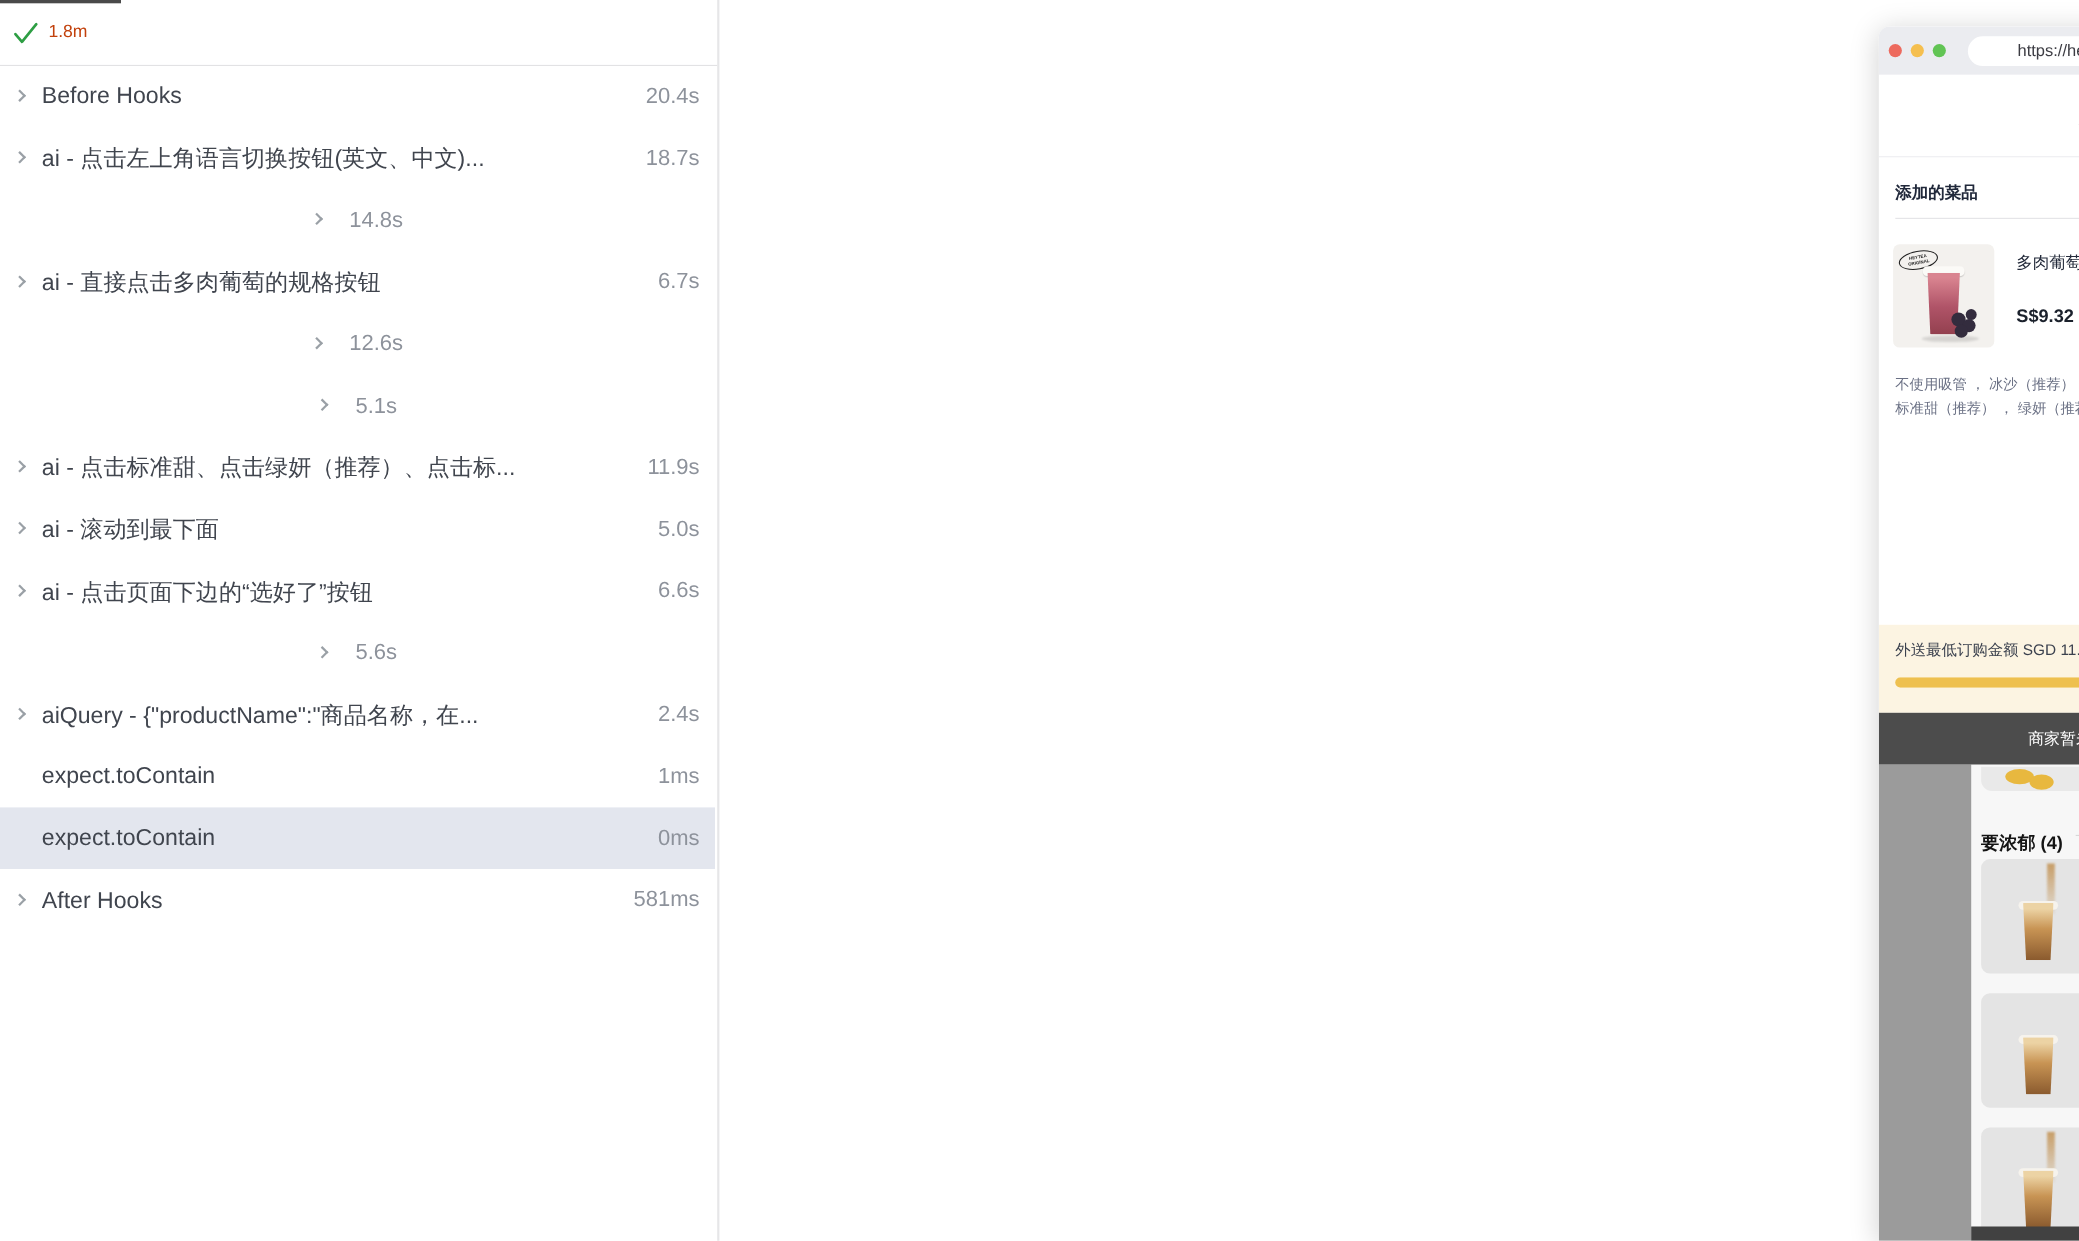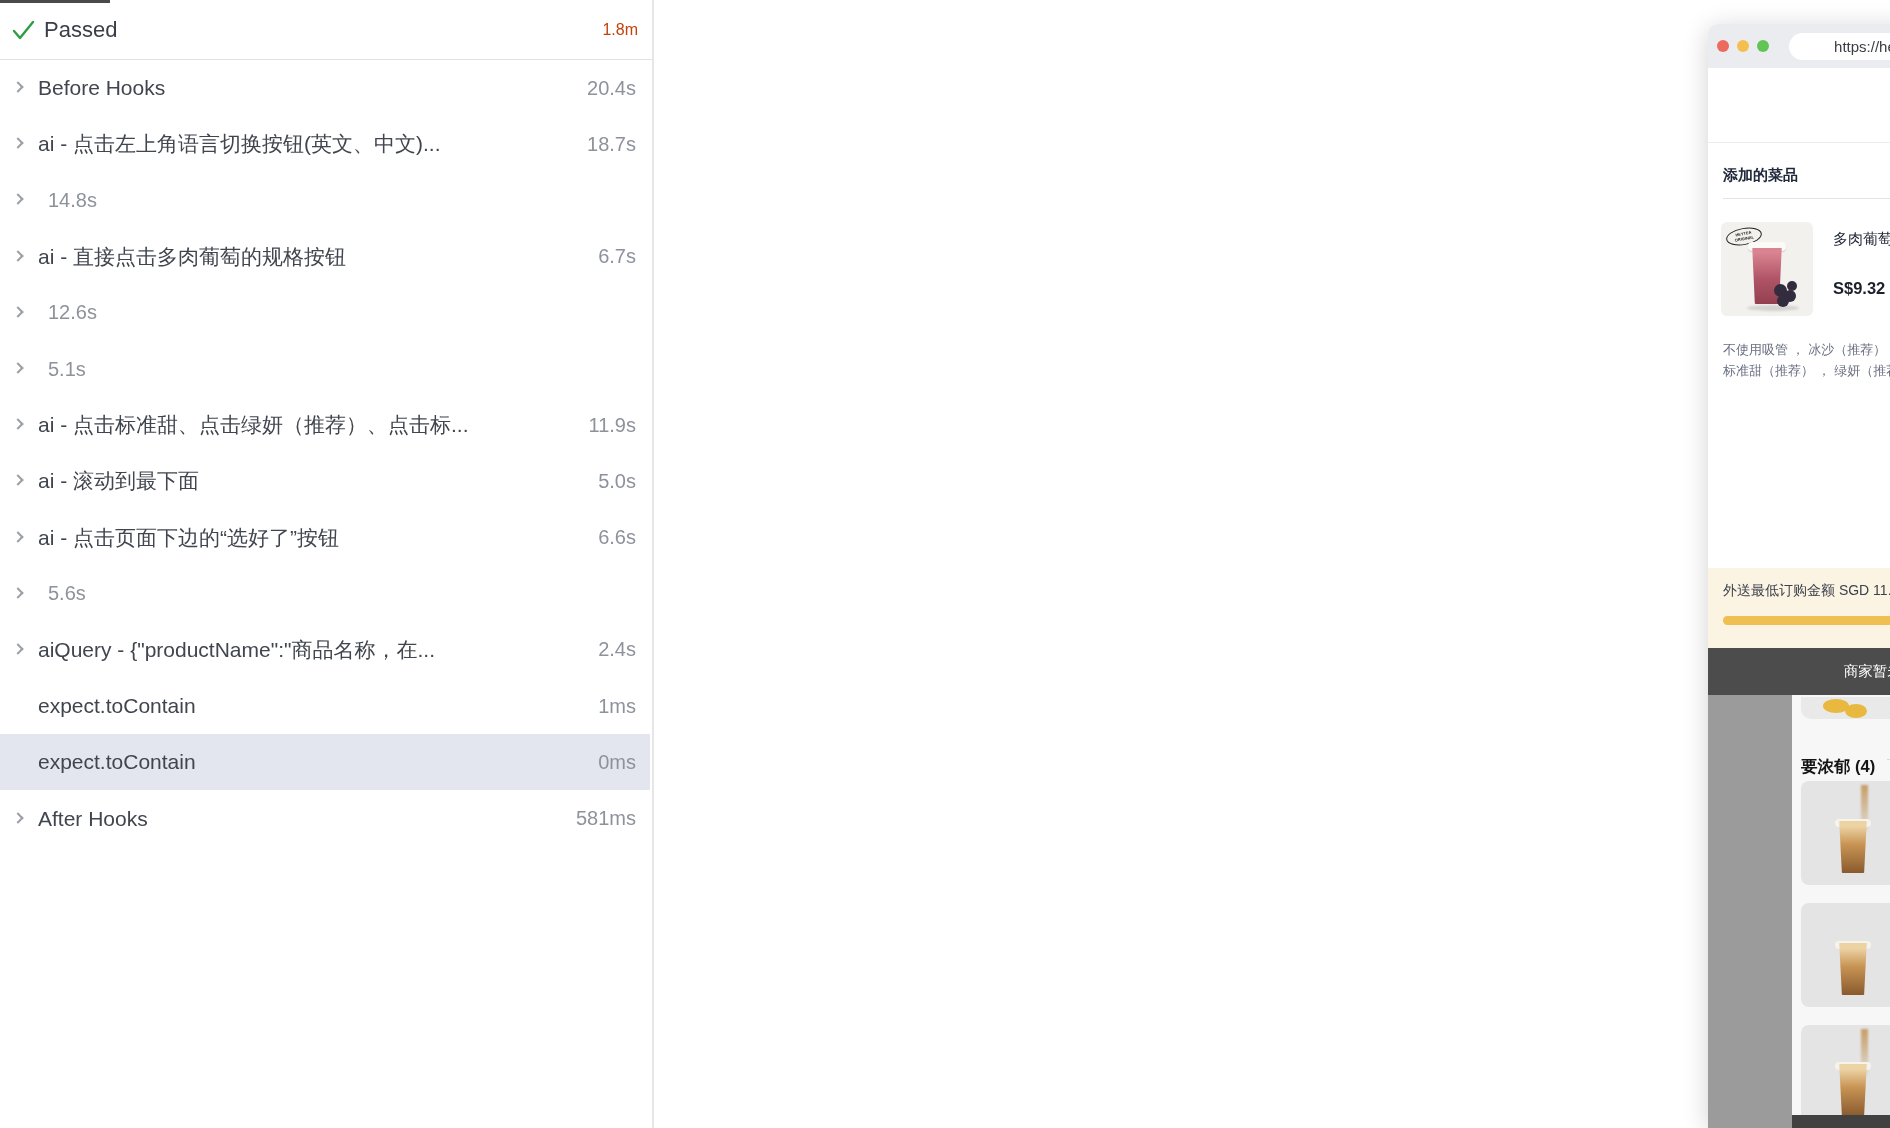--- a/index.html
+++ b/index.html
@@ -9,21 +9,21 @@
   
   .report { position:absolute; left:0; top:0; width:654px; height:1128px; background:#fff;
     border-right:2px solid #e6e6e8; }
   .tab-remnant { position:absolute; left:0; top:0; width:110px; height:3px; background:#4a4a4a; }
   .passed-row { height:60px; display:flex; align-items:center; padding:0 14px 0 8px;
     border-bottom:1px solid #e2e2e4; }
   .check-icon { width:30px; height:30px; margin-right:6px; flex:0 0 auto; }
   .passed-label { font-size:22px; color:#3a3f47; flex:1; }
   .passed-time { font-size:16px; color:#c2410c; }
   .steps { position:absolute; left:0; top:60px; right:2px; }
-  .trow { height:56.2px; display:flex; align-items:center; padding:0 14px 0 12px; cursor:pointer; }
+  .trow { height:56.2px; display:flex; align-items:center; padding:0 14px 0 12px; cursor:pointer;justify-content:center; }
   .trow.selected { background:#e3e6ee; }
   .chevslot { width:14px; height:14px; margin-right:12px; flex:0 0 auto; position:relative; }
   .chev { position:absolute; left:2px; top:2px; width:8px; height:8px;
     border-top:2px solid #9aa0a6; border-right:2px solid #9aa0a6; transform:rotate(45deg); }
   .tlabel { flex:1; font-size:21px; color:#40454e; white-space:nowrap; overflow:hidden; }
   .ttime { font-size:20px; color:#8d929b; margin-left:10px; }
 
   
   .preview { position:absolute; left:656px; top:0; right:0; bottom:0; background:#fff; }
   .phone { position:absolute; left:1052px; top:24px; width:460px; height:1104px; background:#fff;
@@ -101,21 +101,20 @@
 </head>
 <body>
 
 <div class="report">
   <div class="tab-remnant"></div>
 
   <div class="passed-row">
     <svg class="check-icon" viewBox="0 0 30 30">
       <polyline points="6,16 12,23 25,7" fill="none" stroke="#2e9e44" stroke-width="2.4" stroke-linecap="round" stroke-linejoin="round"></polyline>
     </svg>
-    <span class="passed-label">Passed</span>
     <span class="passed-time">1.8m</span>
   </div>
 
   <div class="steps">
     <div class="trow">
       <span class="chevslot">
           <span class="chev"></span>
         </span>
       <span class="tlabel">Before Hooks</span>
       <span class="ttime">20.4s</span>

